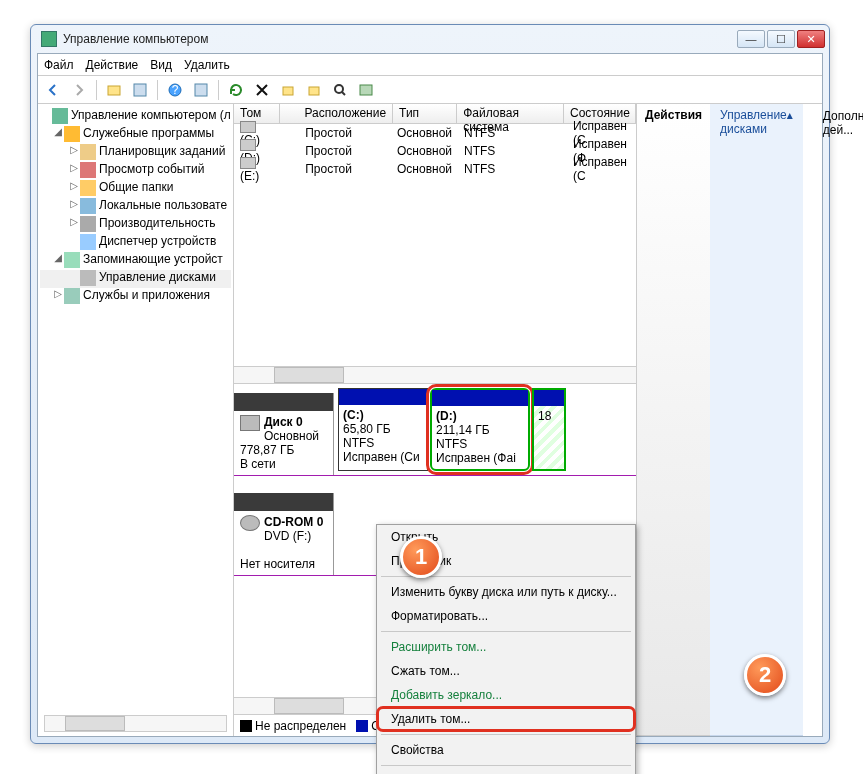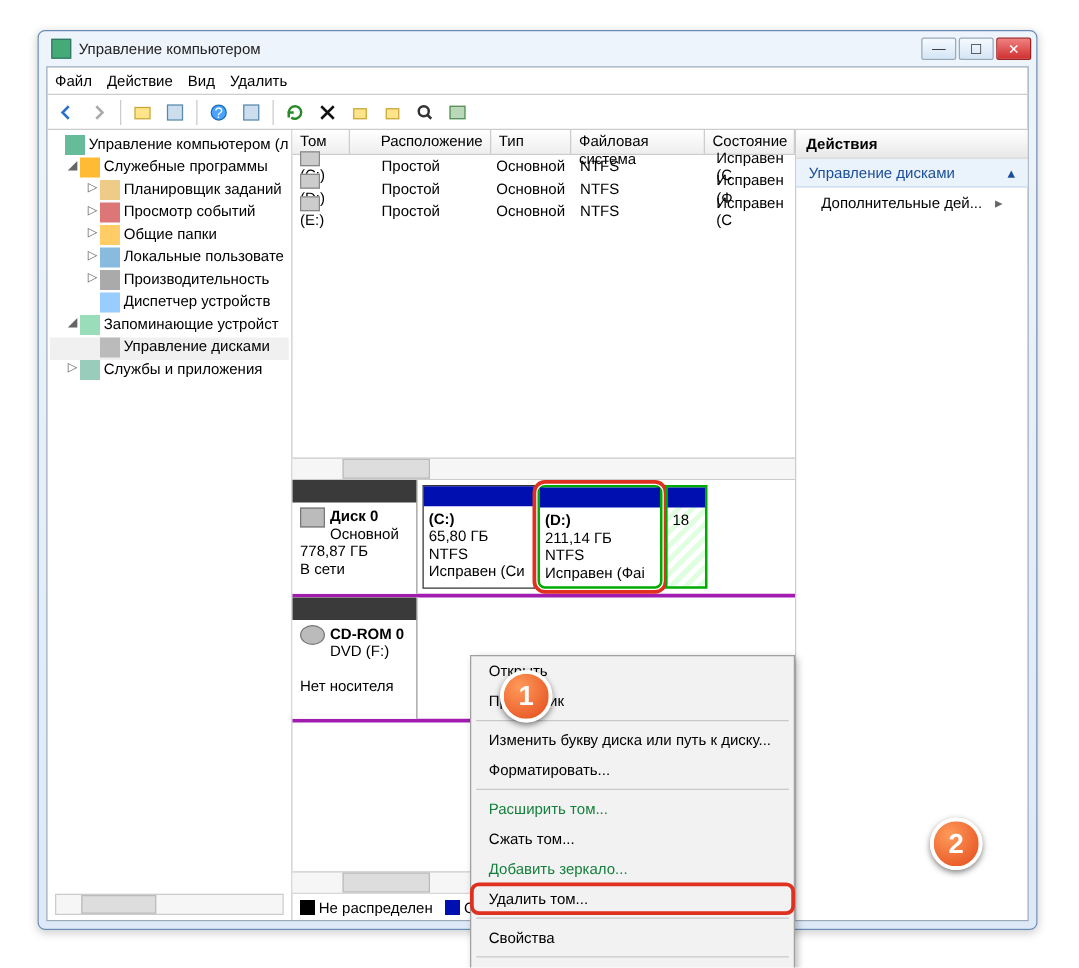--- a/index.html
+++ b/index.html
@@ -42,36 +42,36 @@
 .vhead div { padding: 2px 6px; border-right: 1px solid #ccc; }
 .vrow { display: flex; height: 18px; align-items: center; }
 .vrow div { padding: 0 6px; }
 .c-vol { width: 48px; } .c-lay { width: 96px; margin-left: 19px; } .c-type { width: 68px; } .c-fs { width: 114px; } .c-stat { width: 72px; }
 .volicon { width: 16px; height: 12px; background: #ccc; border: 1px solid #888; display: inline-block; margin-right: 2px; vertical-align: middle; }
 
 .hscroll { height: 17px; border-top: 1px solid #ccc; background: #f6f6f6; position: relative; margin-top: auto; }
 .hscroll .thumb { position: absolute; left: 40px; width: 70px; top: 0; bottom: 0; background: #ddd; border: 1px solid #bbb; }
 
 .graphical { flex: 1; display: flex; flex-direction: column; }
-.diskrow { display: flex; border-bottom: 3px solid #a21caf; min-height: 86px; }
+.diskrow { display: flex; border-bottom: 1px solid #a21caf; min-height: 86px; align-items: flex-end; }
 .dhead { width: 100px; border-right: 1px solid #999; padding: 4px 6px; background: #fff; }
 .dhead.darkbar::before { content:""; display:block; height:18px; background:#3a3a3a; margin:-4px -6px 4px -6px; }
 .dhead .dicon { width: 20px; height: 16px; background: #bbb; border: 1px solid #777; float: left; margin-right: 4px; }
 .dhead b { font-weight: bold; }
 .dvols { flex: 1; display: flex; align-items: stretch; padding: 4px; gap: 2px; }
 .dvol { border: 1px solid #333; background: #fff; padding: 4px; font-size: 11px; position: relative; }
 .dvol .capbar { height: 16px; background: #0010b0; margin: -4px -4px 3px -4px; }
 .dvol.green { border: 2px solid #0a0; }
 .dvol.hatched { background: repeating-linear-gradient(135deg,#e0ffe0,#e0ffe0 4px,#fff 4px,#fff 8px); }
 .dvol.highlight { outline: 3px solid #e03020; outline-offset: 1px; border-radius: 6px; }
 
 .legend { height: 22px; border-top: 1px solid #ccc; display: flex; align-items: center; padding: 0 6px; gap: 10px; font-size: 11px; }
 .lbox { width: 12px; height: 12px; display: inline-block; margin-right: 3px; vertical-align: middle; }
 
-.actions { width: 186px; border-left: 1px solid #ccc; display: flex; flex-direction: column; }
+.actions { width: 186px; border-left: 1px solid #ccc; display: flex; flex-direction: row; }
 .ahdr { background: linear-gradient(#fff,#e8e8e8); border-bottom: 1px solid #ccc; padding: 4px 8px; font-weight: bold; }
 .asub { background: #eaf2fc; border-bottom: 1px solid #c7d7ec; padding: 4px 10px; display: flex; justify-content: space-between; color: #1a4e9a; }
 .aitem { padding: 5px 20px; border-bottom: 0; }
 .aitem::after { content: "▸"; float: right; color: #666; }
 
 .ctxmenu { position: absolute; right: 0px; top: 420px; width: 260px; background: #f2f2f2; border: 1px solid #a0a0a0; box-shadow: 2px 2px 6px rgba(0,0,0,.3); z-index: 50; }
 .ctxmenu .mi { padding: 5px 14px; color: #000; }
 .ctxmenu .mi.disabled { color: #15803d; }
 .ctxmenu .msep { height: 1px; background: #c8c8c8; margin: 3px 4px; }
 .ctxmenu .mi.hl { outline: 3px solid #e03020; outline-offset: -2px; border-radius: 6px; }

